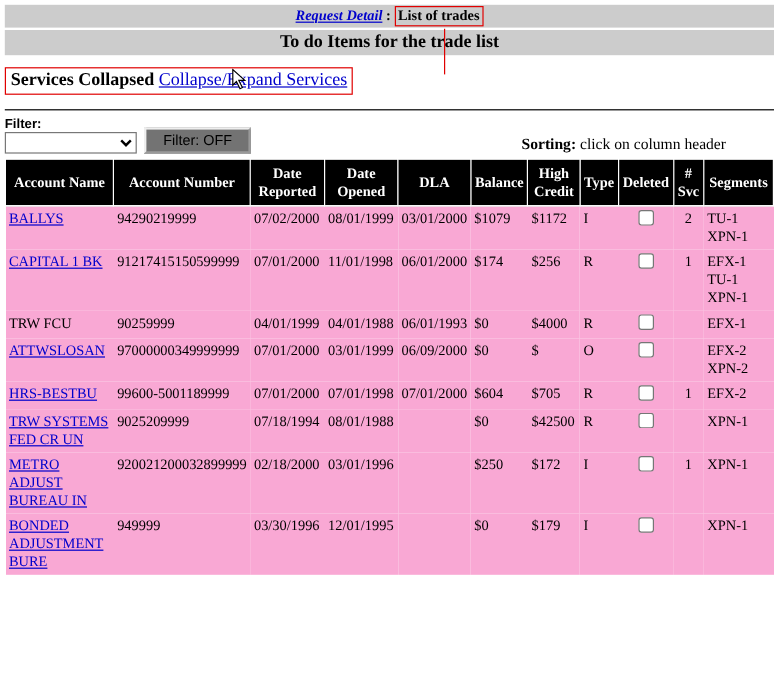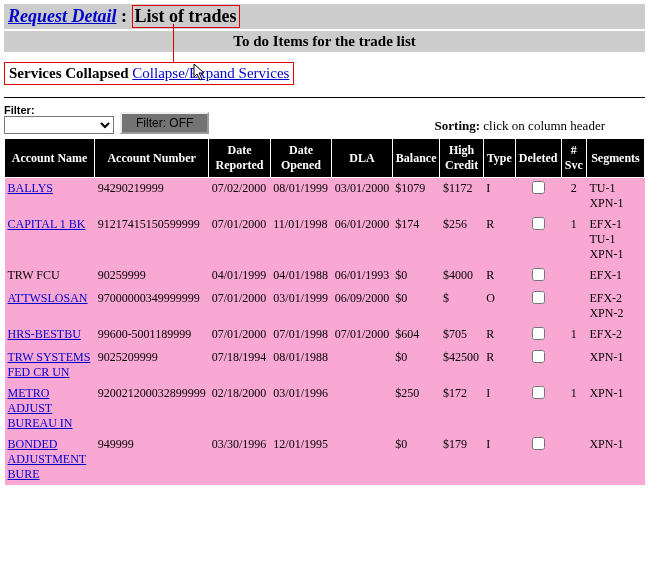--- a/index.html
+++ b/index.html
@@ -11,21 +11,22 @@
     background: #fff;
     color: #000;
   }
   .header-bar {
     background: #cccccc;
     padding: 1px 4px;
     margin-bottom: 2px;
   }
   .header-bar.top {
     font-weight: bold;
-    font-size: 18px;
+    font-size: 12px;
+    text-align: center;
   }
   a.request-link {
     color: #0000cc;
     text-decoration: underline;
     font-style: italic;
     font-weight: bold;
   }
   .title-box {
     border: 1px solid #e00000;
     padding: 0 2px;

